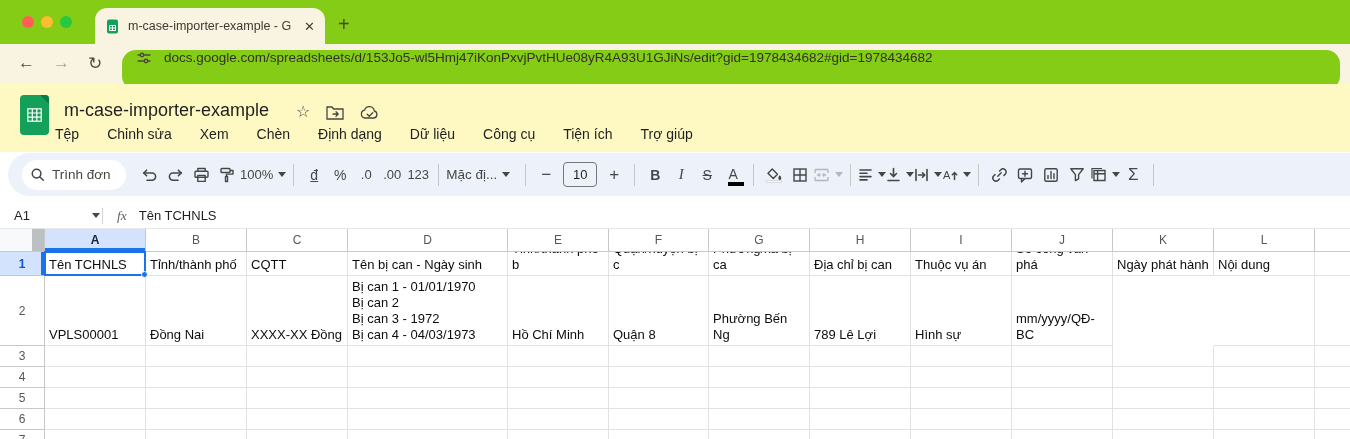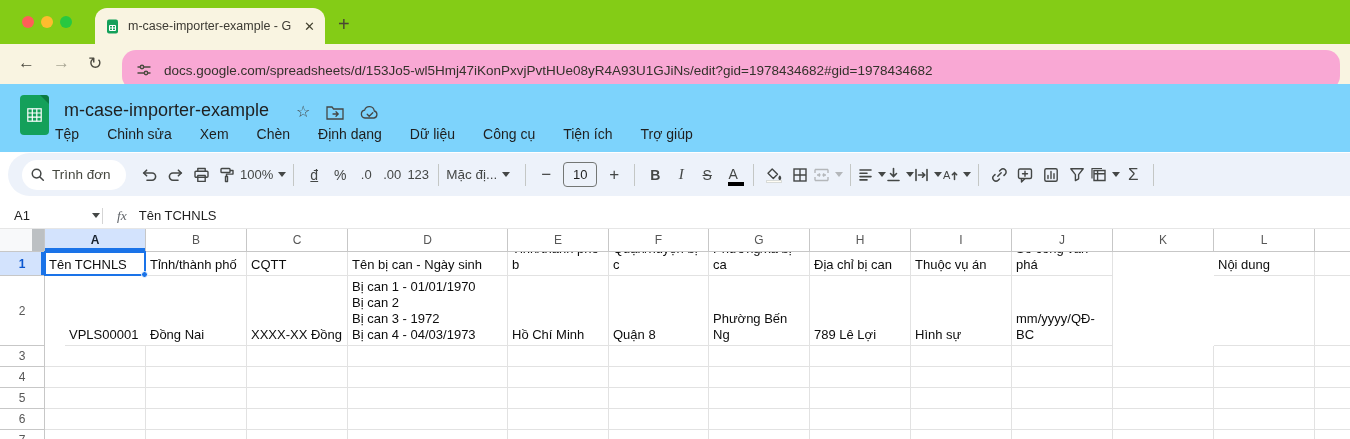--- a/index.html
+++ b/index.html
@@ -15,26 +15,26 @@
   .dot.green { left:60px; background:#28c840; }
   .tab { position:absolute; left:95px; top:8px; width:230px; height:36px; background:#f9f4e1;
          border-radius:12px 12px 0 0; display:flex; align-items:center; padding:0 10px; }
   .tab-title { font-size:12.5px; color:#3c3a33; white-space:nowrap; overflow:hidden; flex:1; margin-left:8px; }
   .tab-close { font-size:13px; color:#43412f; margin-left:6px; cursor:default; }
   .newtab { position:absolute; left:338px; top:10px; font-size:20px; color:#4a4734; line-height:28px; }
 
   
   .urlbar { position:absolute; left:0; top:44px; width:1350px; height:40px; background:#f9f4e1; }
   .nav-ic { position:absolute; top:9px; font-size:17px; color:#4c4a40; }
-  .url-pill { position:absolute; left:122px; top:6px; width:1218px; height:40px; background:#f9a8d4;
-              border-radius:14px; display:flex; align-items:center; padding:0 14px; }
+  .url-pill { position:absolute; left:122px; top:6px; width:1218px; height:40px; background:#84cc16;
+              border-radius:14px; display:flex; align-items:flex-start; padding:0 14px; }
   .url-text { font-size:13.5px; color:#33322b; margin-left:12px; white-space:nowrap; overflow:hidden; }
 
   
-  .appheader { position:absolute; left:0; top:84px; width:1350px; height:68px; background:#7dd3fc; }
+  .appheader { position:absolute; left:0; top:84px; width:1350px; height:68px; background:#fef9c3; }
   .sheets-logo { position:absolute; left:20px; top:11px; width:29px; height:40px; background:#14a05a; border-radius:4px; }
   .sheets-logo .fold { position:absolute; right:0; top:0; width:0; height:0;
       border-left:9px solid transparent; border-top:9px solid #0b7a42; border-radius:0 4px 0 0; }
   .sheets-logo svg { position:absolute; left:7px; top:13px; }
   .doc-title { position:absolute; left:64px; top:16px; font-size:18px; color:#1f1f1f; }
   .title-ic { position:absolute; top:18px; color:#444746; font-size:16px; }
   .menurow { position:absolute; left:53px; top:40px; display:flex; gap:24px; }
   .menurow span { font-size:14px; color:#1f1f1f; padding:2px 2px; cursor:default; }
 
   
@@ -337,23 +337,24 @@
       <div class="cell" style="left: 45px; top: 23px; width: 101px; height: 24px;">Tên TCHNLS</div>
       <div class="cell" style="left: 146px; top: 23px; width: 101px; height: 24px;">Tỉnh/thành phố</div>
       <div class="cell" style="left: 247px; top: 23px; width: 101px; height: 24px;">CQTT</div>
       <div class="cell" style="left: 348px; top: 23px; width: 160px; height: 24px;">Tên bị can - Ngày sinh</div>
       <div class="cell" style="left: 508px; top: 23px; width: 101px; height: 24px;">Tỉnh/thành phố b</div>
       <div class="cell" style="left: 609px; top: 23px; width: 100px; height: 24px;">Quận/huyện bị c</div>
       <div class="cell" style="left: 709px; top: 23px; width: 101px; height: 24px;">Phường/xã bị ca</div>
       <div class="cell" style="left: 810px; top: 23px; width: 101px; height: 24px;">Địa chỉ bị can</div>
       <div class="cell" style="left: 911px; top: 23px; width: 101px; height: 24px;">Thuộc vụ án</div>
       <div class="cell" style="left: 1012px; top: 23px; width: 101px; height: 24px;">Số công văn phá</div>
+      <div class="cell" style="left: 1113px; top: 23px; width: 101px; height: 24px;">Ngày phát hành</div>
       <div class="cell" style="left: 1214px; top: 23px; width: 101px; height: 24px;">Nội dung</div>
       <div class="cell" style="left: 1315px; top: 23px; width: 40px; height: 24px;"></div>
-      <div class="cell" style="left: 45px; top: 47px; width: 101px; height: 70px; margin-left: 20px;">VPLS00001</div>
+      <div class="cell" style="left: 45px; top: 47px; width: 101px; height: 70px;">VPLS00001</div>
       <div class="cell" style="left: 146px; top: 47px; width: 101px; height: 70px;">Đồng Nai</div>
       <div class="cell" style="left: 247px; top: 47px; width: 101px; height: 70px;">XXXX-XX Đồng</div>
       <div class="cell" style="left: 348px; top: 47px; width: 160px; height: 70px;">Bị can 1 - 01/01/1970
 Bị can 2
 Bị can 3 - 1972
 Bị can 4 - 04/03/1973</div>
       <div class="cell" style="left: 508px; top: 47px; width: 101px; height: 70px;">Hồ Chí Minh</div>
       <div class="cell" style="left: 609px; top: 47px; width: 100px; height: 70px;">Quận 8</div>
       <div class="cell" style="left: 709px; top: 47px; width: 101px; height: 70px;">Phường Bến Ng</div>
       <div class="cell" style="left: 810px; top: 47px; width: 101px; height: 70px;">789 Lê Lợi</div>

